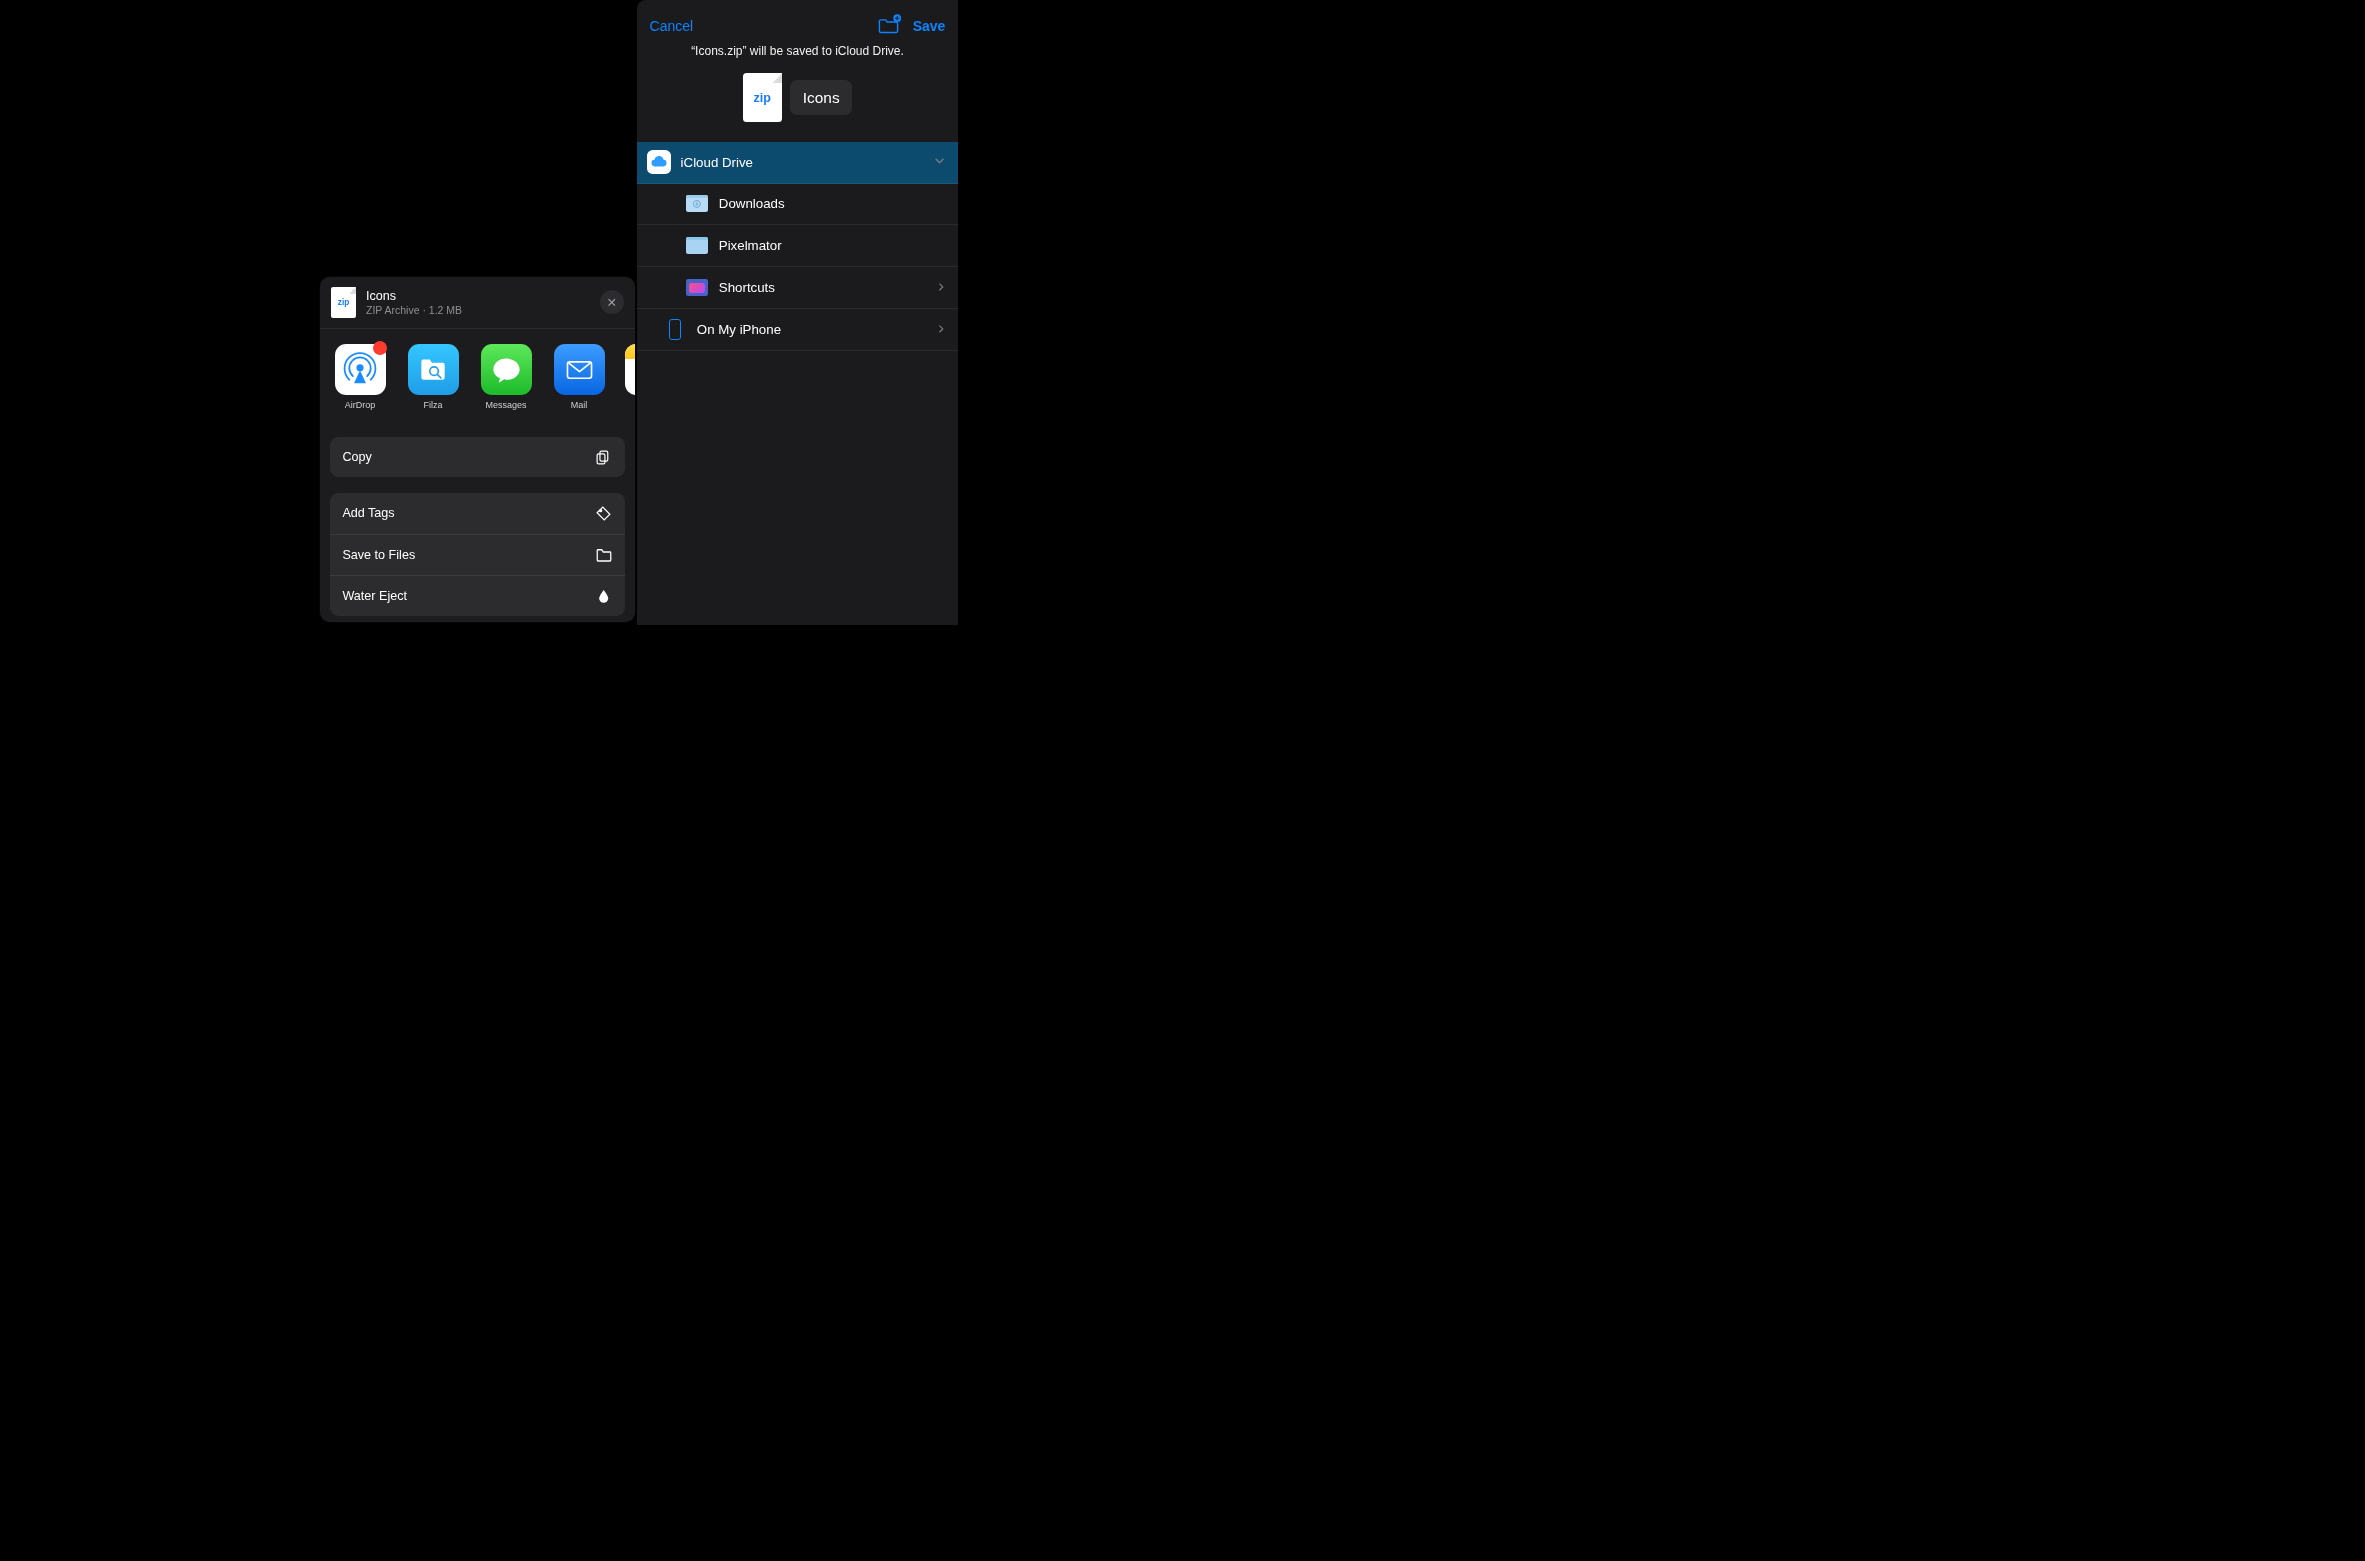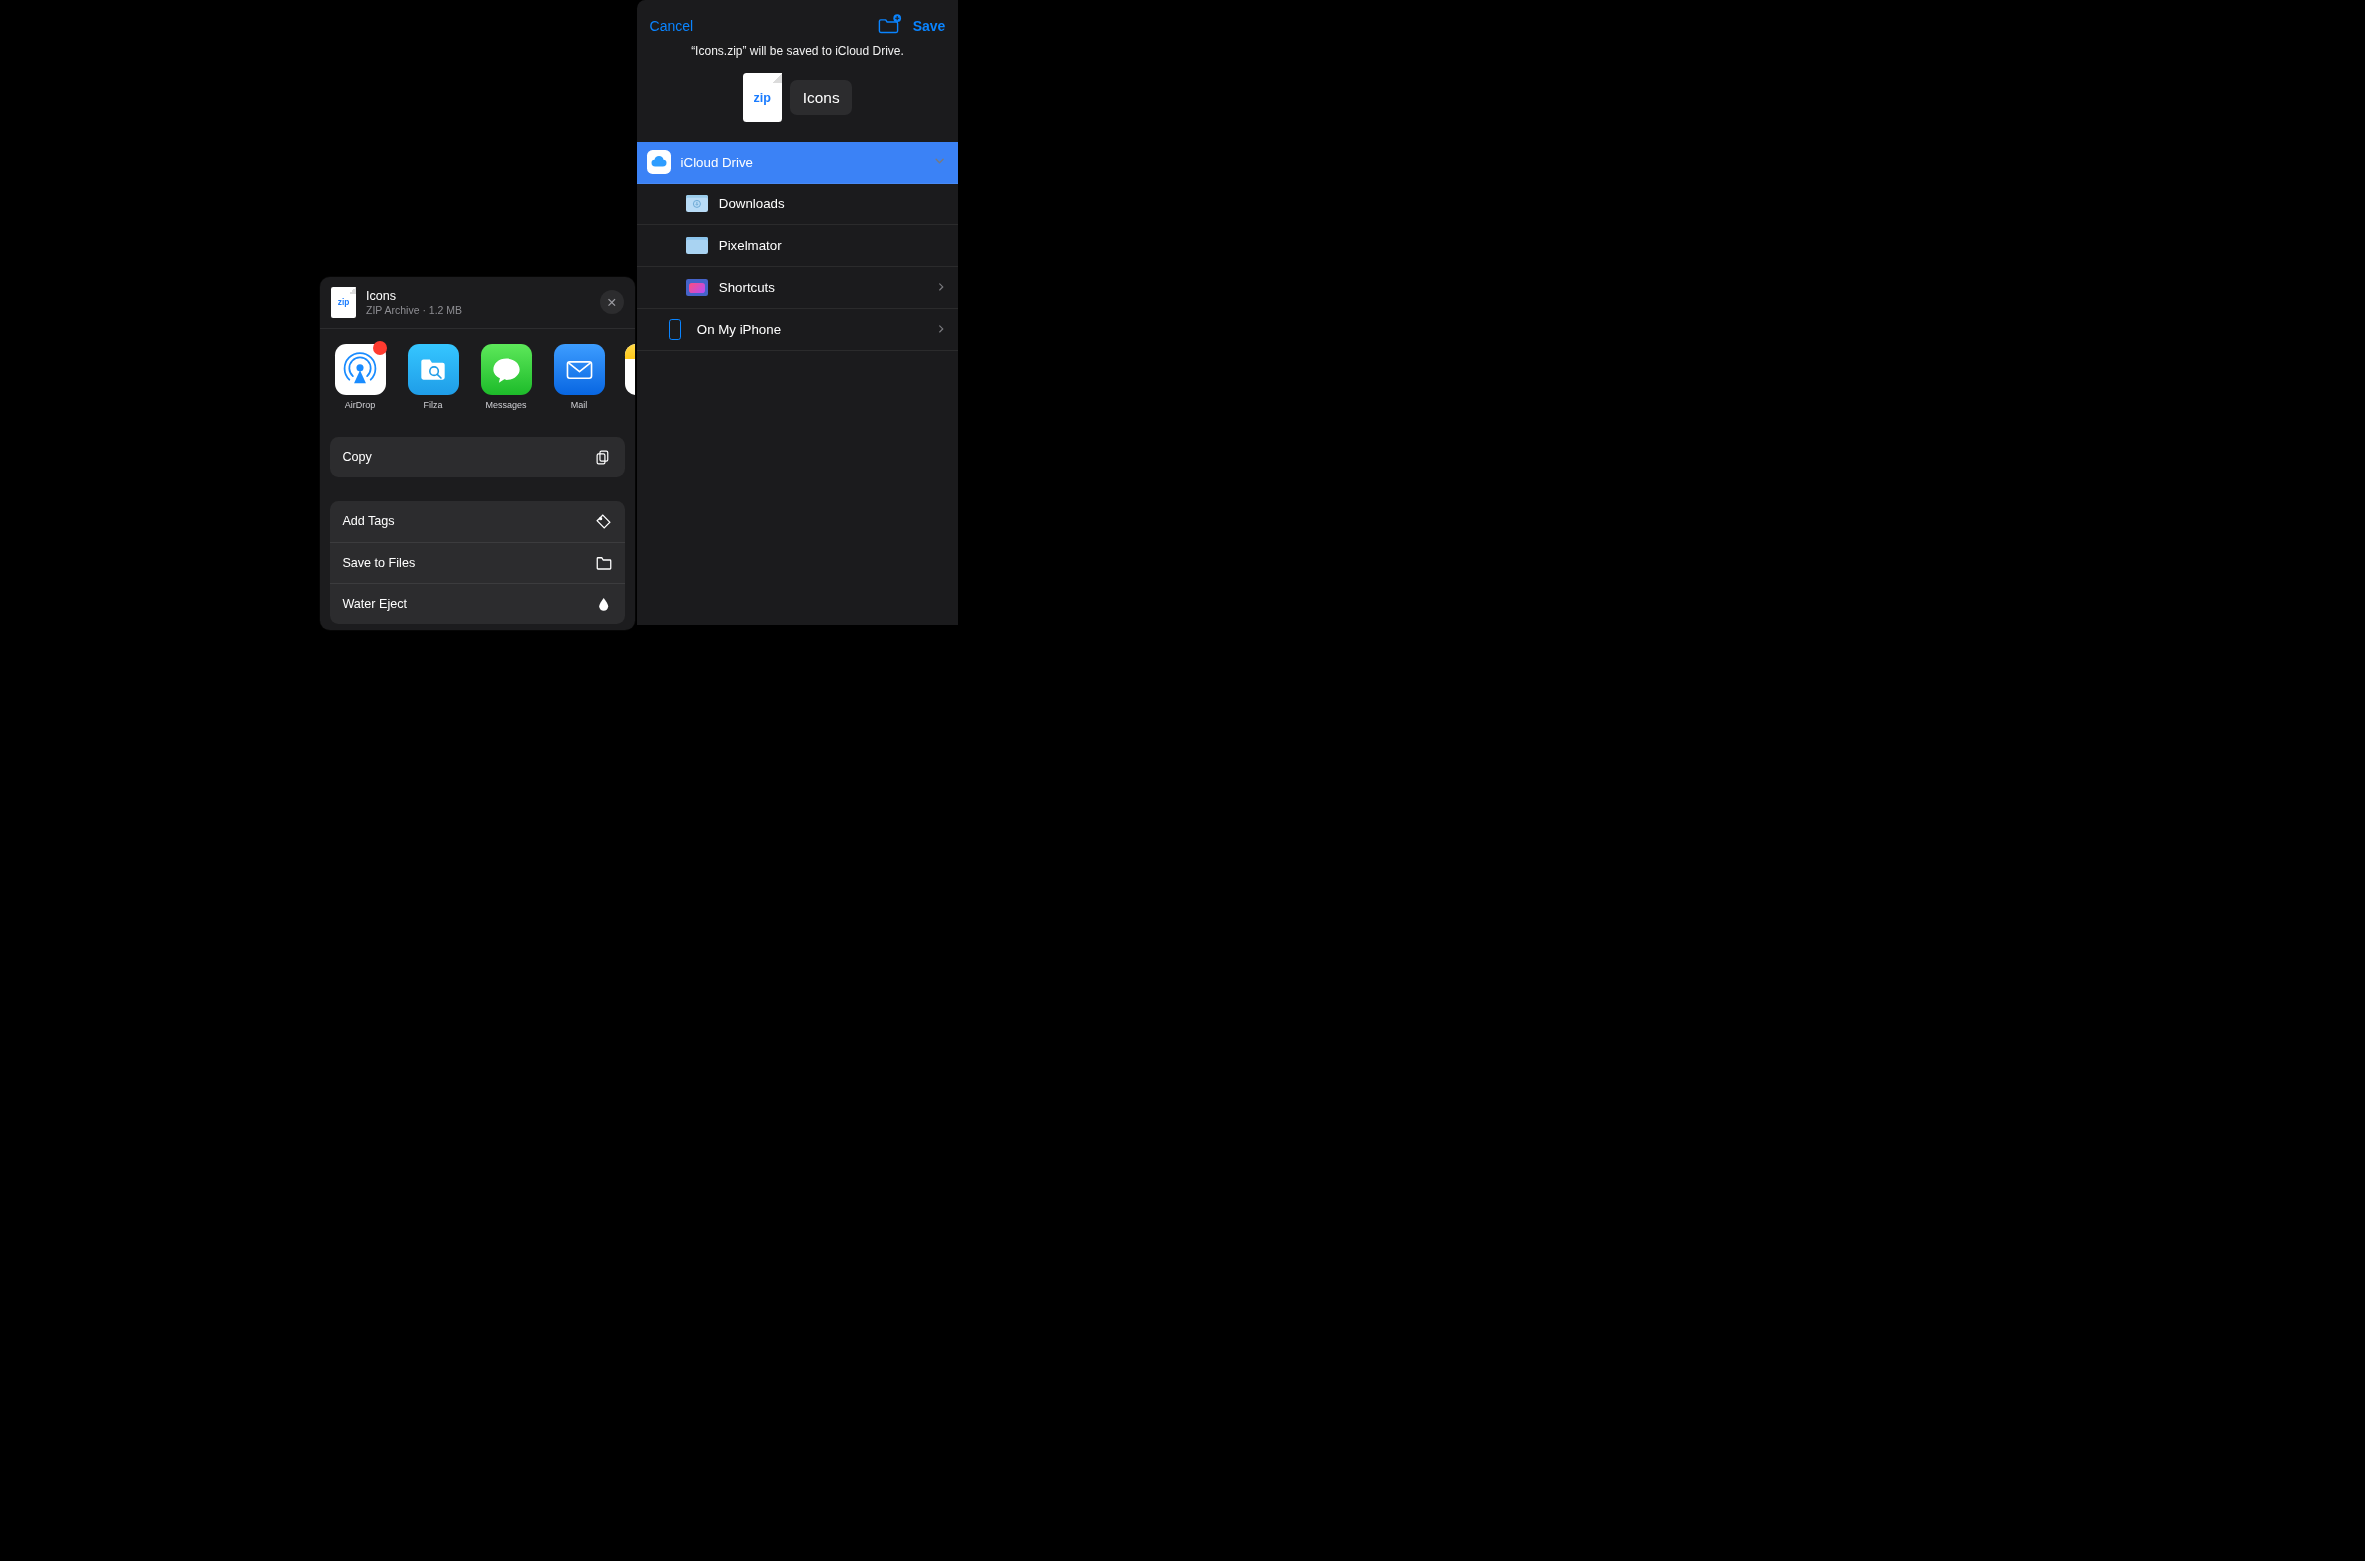--- a/index.html
+++ b/index.html
@@ -108,21 +108,21 @@
     background: linear-gradient(180deg,#ffd94a 0%, #ffc81a 100%);
     border-radius: 11.2px 11.2px 0 0;
   }
 
   .action-group {
     margin: 11.2px 9.8px 5.6px 9.8px;
     background: #2c2c2e;
     border-radius: 8.4px;
     overflow:hidden;
   }
-  .action-group + .action-group { margin-top: 24px; }
+  .action-group + .action-group { margin-top: 16px; }
   .action-row {
     display:flex; align-items:center; justify-content:space-between;
     padding: 11.2px 12.6px;
     font-size: 12.6px;
     color:#fff;
   }
   .action-row + .action-row { border-top: 0.7px solid rgba(255,255,255,0.08); gap: 32px; }
   .row-icon { width:18px; height:18px; display:flex; align-items:center; justify-content:center; color:#fff; }
 
   
@@ -172,21 +172,21 @@
   }
 
   .loc-list { }
   .loc-row {
     display:flex; align-items:center;
     padding: 8.4px 12.6px 8.4px 9.8px;
     gap: 9.8px;
     font-size: 13.3px;
     border-bottom: 0.7px solid rgba(255,255,255,0.07);
   }
-  .loc-row.selected { background:#3b82f6; }
+  .loc-row.selected { background:#0c4a6e; }
   .loc-row.sub { padding-left: 48px; }
   .loc-row .chev { margin-left:auto; color:#5a5a5e; }
   .loc-icon {
     width: 24px; height: 24px;
     display:flex; align-items:center; justify-content:center;
   }
   .loc-icon.round { background:#fff; border-radius:5.6px; }
   .folder-ico {
     width: 22.5px; height: 17px;
     border-radius: 2.1px;

